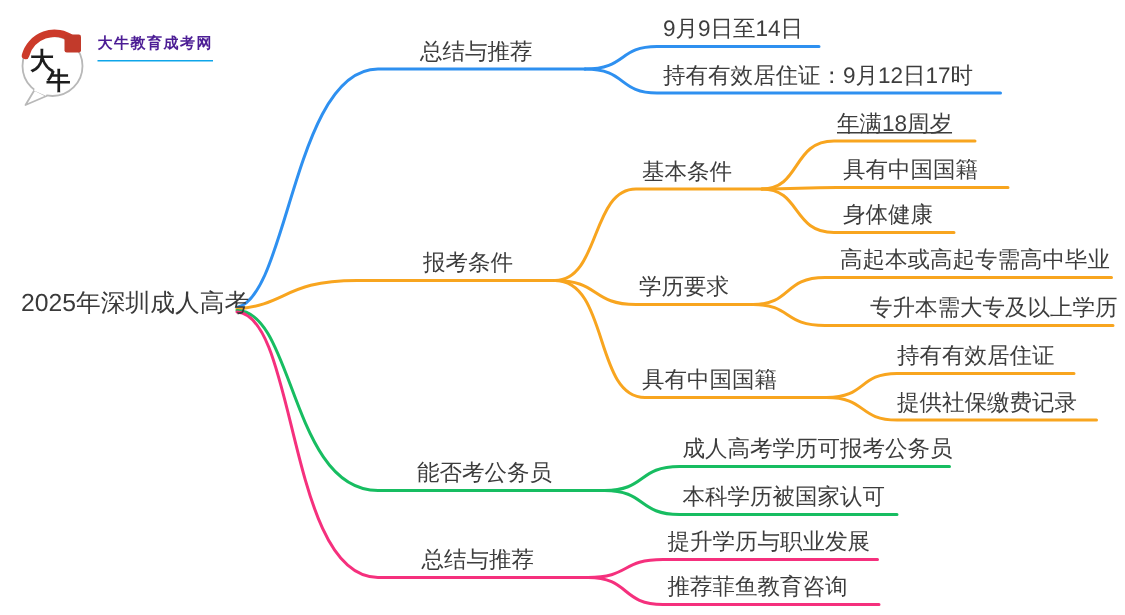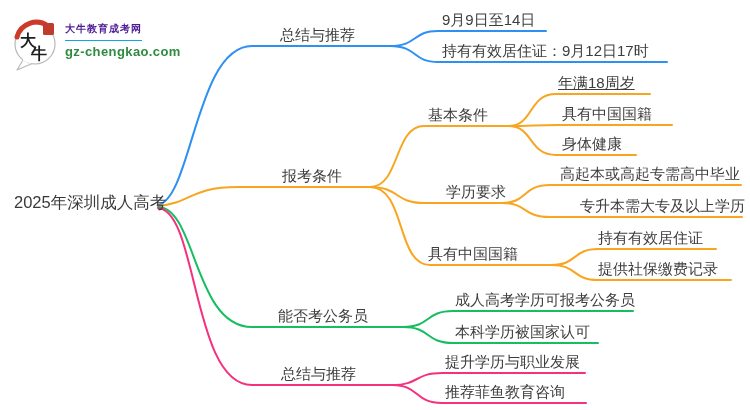--- a/index.html
+++ b/index.html
@@ -70,36 +70,35 @@
       <circle cx="25" cy="28" r="20" fill="#ffffff" stroke="#b8b8b8" stroke-width="1.2"></circle>
       <path d="M13,44 L7,54 L21,48 Z" fill="#ffffff" stroke="#b8b8b8" stroke-width="1.2" stroke-linejoin="round"></path>
       <path d="M13,43.5 L21,47 Z" fill="#ffffff" stroke="#ffffff" stroke-width="2"></path>
       <path d="M7,21 A20,20 0 0 1 38,10" stroke="#cc3a2a" stroke-width="5" fill="none" stroke-linecap="round"></path>
       <text x="10" y="30" font-size="16" font-weight="bold" fill="#1d1d1d">大</text>
       <text x="21" y="43" font-size="16" font-weight="bold" fill="#1d1d1d">牛</text>
       <rect x="33" y="7" width="11" height="12" rx="1.5" fill="#c23a2b"></rect>
     </svg>
     <div class="logo-text">
       <div class="logo-title">大牛教育成考网</div>
-      <div class="logo-subtitle">gz-chengkao.com</div>
     </div>
   </div>
 
   <div class="node root-label" style="left:14px;top:193px;">2025年深圳成人高考</div>
 
   <div class="node" style="left:280px;top:25px;">总结与推荐</div>
   <div class="node" style="left:442px;top:10px;">9月9日至14日</div>
   <div class="node" style="left:442px;top:41px;">持有有效居住证：9月12日17时</div>
 
   <div class="node" style="left:282px;top:166px;">报考条件</div>
   <div class="node" style="left:428px;top:105px;">基本条件</div>
   <div class="node" style="left:558px;top:73px;text-decoration:underline;">年满18周岁</div>
   <div class="node" style="left:562px;top:104px;">具有中国国籍</div>
   <div class="node" style="left:562px;top:134px;">身体健康</div>
-  <div class="node" style="left:446px;top:182px;">学历要求</div>
+  <div class="node" style="left:426px;top:182px;">学历要求</div>
   <div class="node" style="left:560px;top:164px;">高起本或高起专需高中毕业</div>
   <div class="node" style="left:580px;top:196px;">专升本需大专及以上学历</div>
   <div class="node" style="left:428px;top:244px;">具有中国国籍</div>
   <div class="node" style="left:598px;top:228px;">持有有效居住证</div>
   <div class="node" style="left:598px;top:259px;">提供社保缴费记录</div>
 
   <div class="node" style="left:278px;top:306px;">能否考公务员</div>
   <div class="node" style="left:455px;top:290px;">成人高考学历可报考公务员</div>
   <div class="node" style="left:455px;top:322px;text-align:center;">本科学历被国家认可</div>
 

